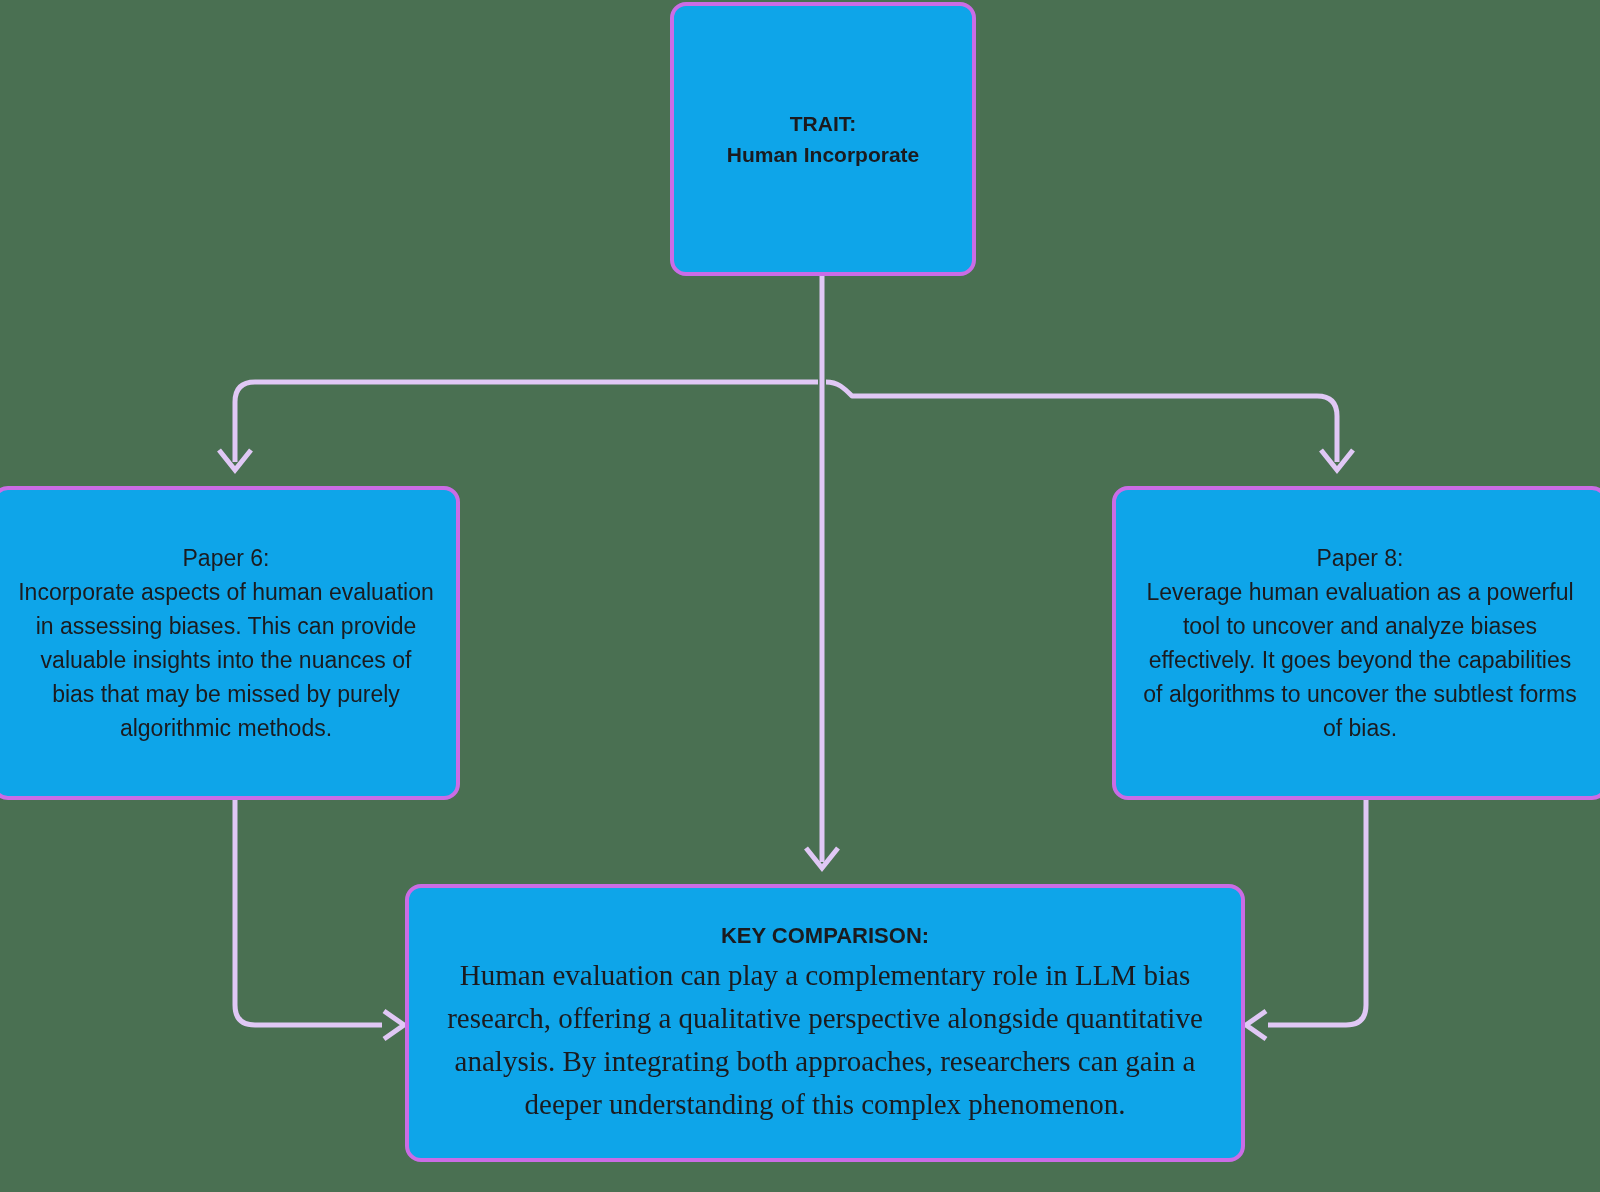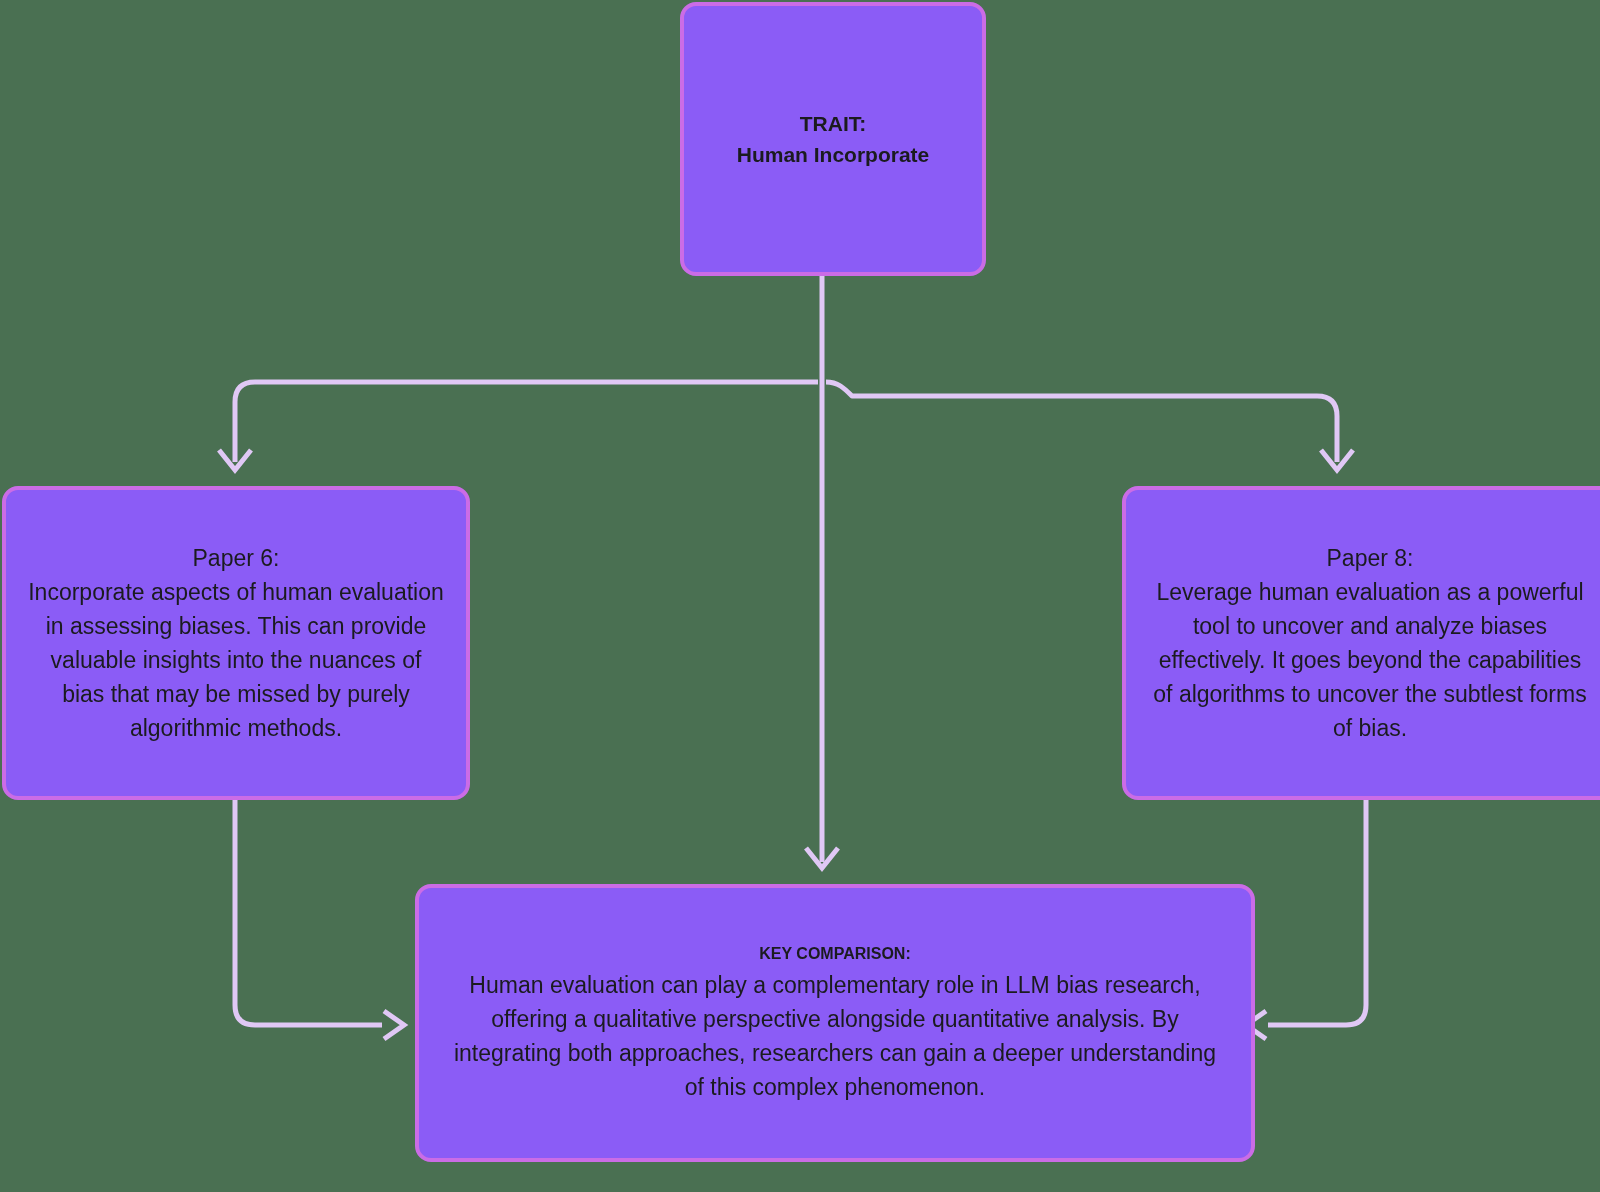--- a/index.html
+++ b/index.html
@@ -23,31 +23,30 @@
     position: absolute;
     left: 0;
     top: 0;
     width: 1600px;
     height: 1192px;
     pointer-events: none;
   }
   .node {
     position: absolute;
     box-sizing: border-box;
-    background: #8b5cf6;
+    background: #0ea5e9;
     border: 4px solid #cb6ce6;
     border-radius: 14px;
     display: flex;
     flex-direction: column;
     align-items: center;
     justify-content: center;
     text-align: center;
     color: #1b1b1f;
     z-index: 2;
-    margin-left: 10px;
   }
   .node-text {
     white-space: pre-line;
     line-height: 1.48;
   }
   .node-title {
     font-weight: bold;
     line-height: 1.48;
   }
 
@@ -92,27 +91,28 @@
 
   
   #node-keycomp {
     left: 405px;
     top: 884px;
     width: 840px;
     height: 278px;
     border-radius: 16px;
   }
   #node-keycomp .node-title {
-    font-size: 16px;
+    font-size: 22px;
     font-weight: bold;
     margin-bottom: 2px;
   }
   #node-keycomp .node-text {
-    font-size: 23px;
+    font-size: 29px;
     padding: 0 28px;
+    font-family: Liberation Serif, serif;
   }
 </style>
 </head>
 <body>
 
 <div id="canvas">
 
   <svg id="edges" viewBox="0 0 1600 1192" width="1600" height="1192" xmlns="http://www.w3.org/2000/svg">
     <g fill="none" stroke="#e0c8f5" stroke-width="5" stroke-linecap="butt" stroke-linejoin="round">
 

